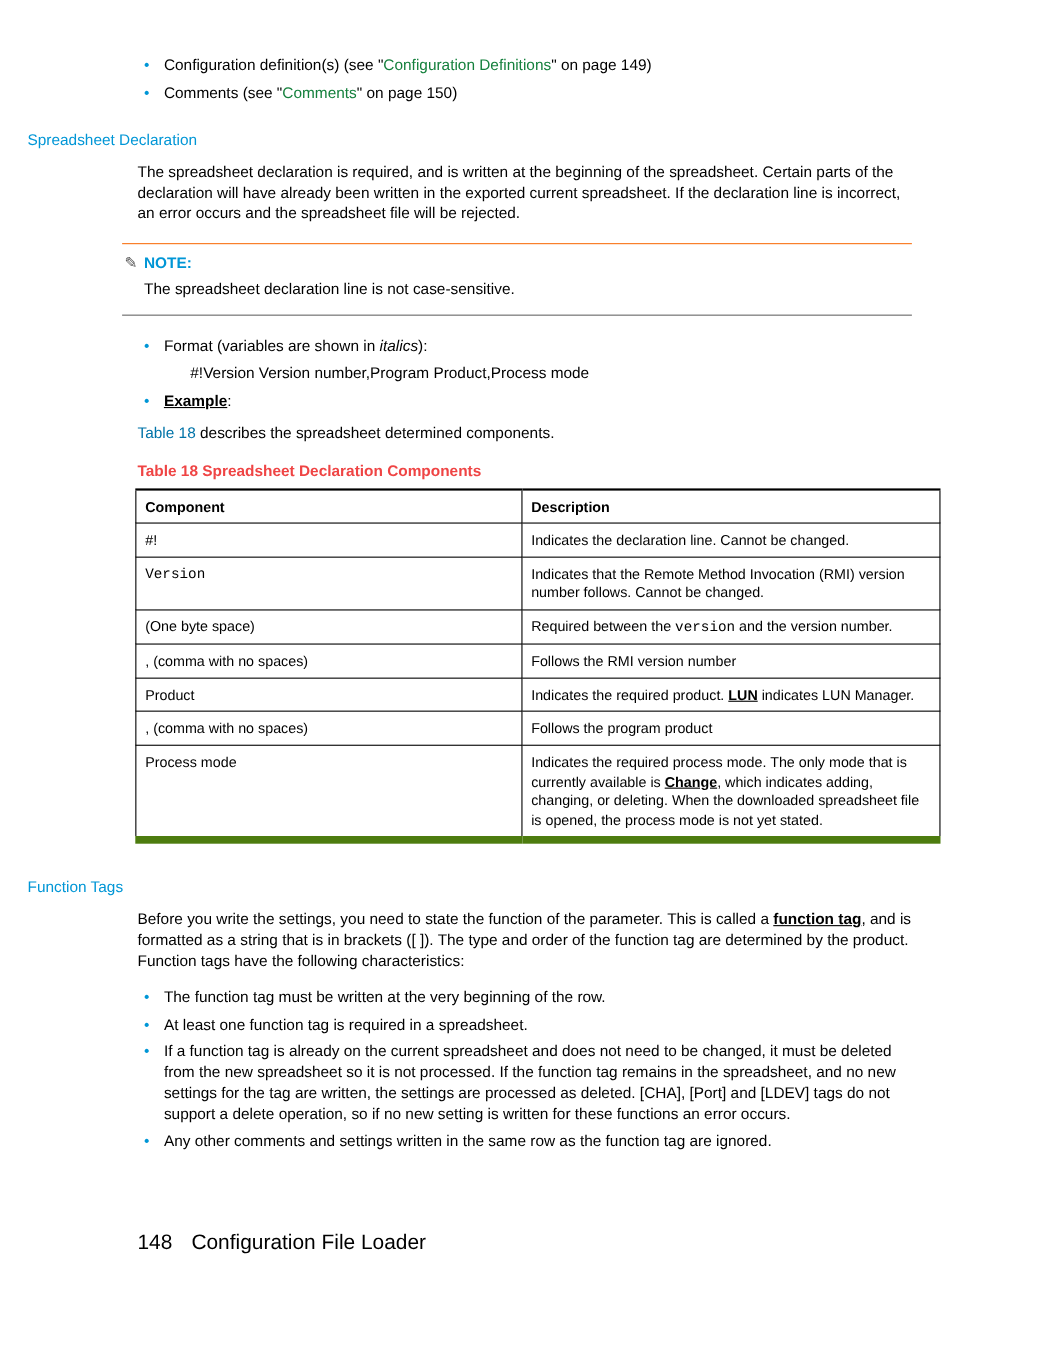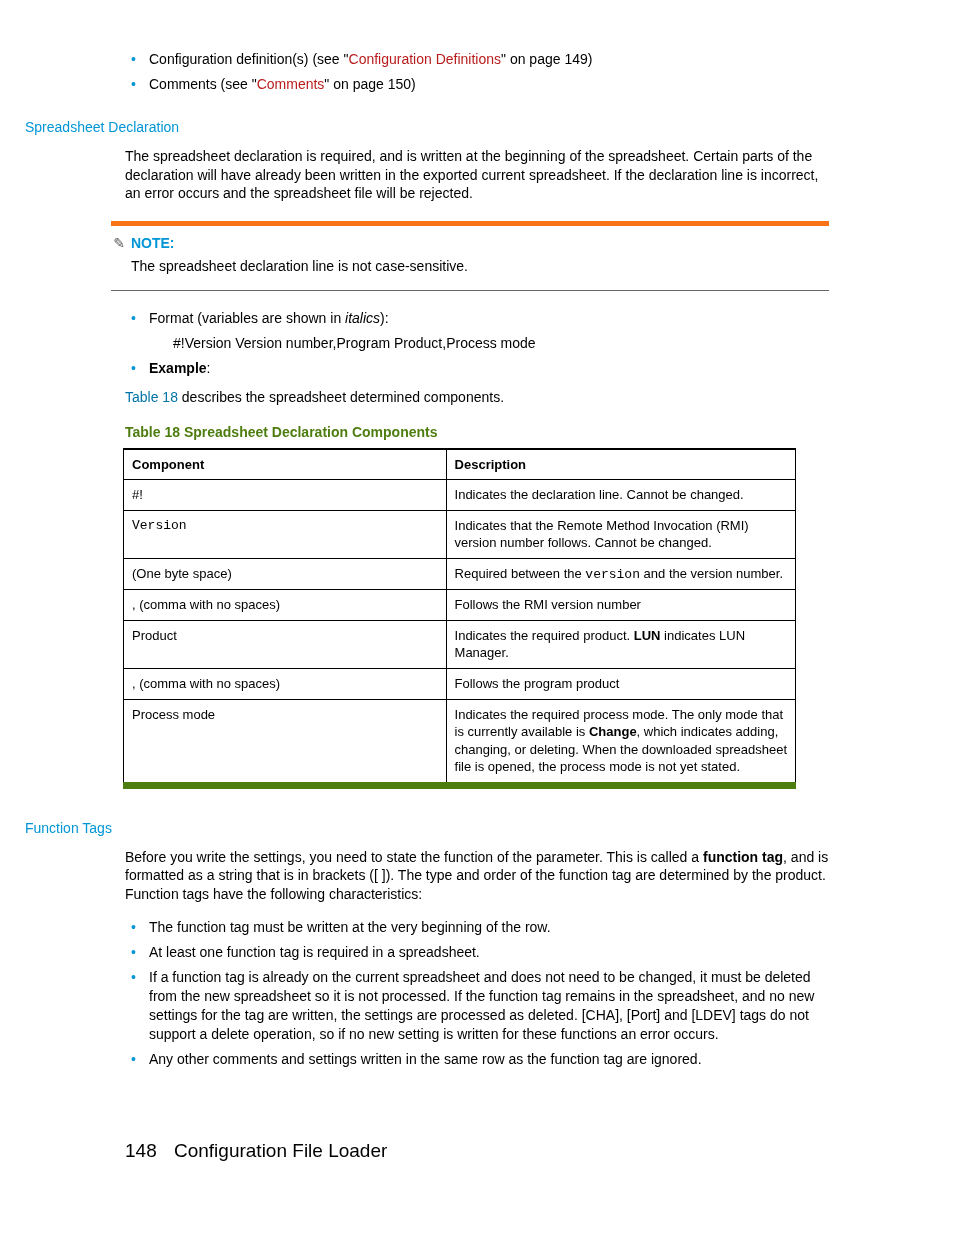--- a/index.html
+++ b/index.html
@@ -22,33 +22,33 @@
     margin-bottom: 6px;
     position: relative;
   }
   ul.top-list li::before {
     content: "•";
     position: absolute;
     left: -18px;
     color: #0096d6;
     font-size: 14px;
   }
-  .link { color: #b91c1c; }
+  .link { color: #15803d; }
   h2.section {
     font-family: Arial, sans-serif;
     font-weight: 300;
     font-size: 14px;
     color: #0096d6;
     margin: 24px 0 10px -100px;
   }
   p.body {
     margin: 0 0 14px 0;
   }
   .note-block {
-    border-top: 5px solid #f97316;
+    border-top: 1px solid #f97316;
     border-bottom: 1px solid #666;
     margin: 18px 0 18px -14px;
     padding: 8px 0 14px 0;
   }
   .note-label {
     color: #0096d6;
     font-weight: bold;
   }
   .note-icon {
     display: inline-block;
@@ -73,30 +73,30 @@
     content: "•";
     position: absolute;
     left: -18px;
     color: #0096d6;
     font-size: 14px;
   }
   .sub-line {
     margin: 6px 0 6px 24px;
   }
   .italic { font-style: italic; }
-  .bold { font-weight: bold; }
+  .bold { font-weight: bold; text-decoration: underline; }
   .mono { font-family: "Courier New", monospace; }
   .table-title {
-    color: #4d7c0f;
+    color: #ef4444;
     font-weight: bold;
     margin: 16px 0 6px 0;
   }
   table.comp {
     border-collapse: collapse;
-    width: 673px;
+    width: 732px;
     margin-left: -2px;
     margin-bottom: 30px;
   }
   table.comp th, table.comp td {
     border: 1px solid #000;
     padding: 6px 8px;
     text-align: left;
     vertical-align: top;
     font-size: 13px;
   }

